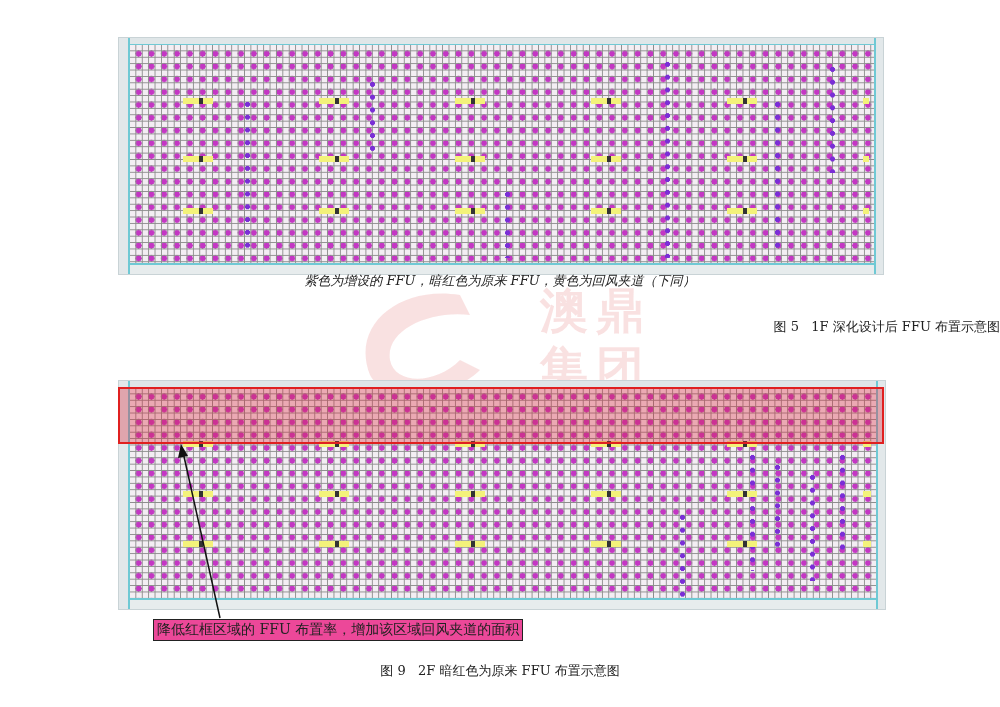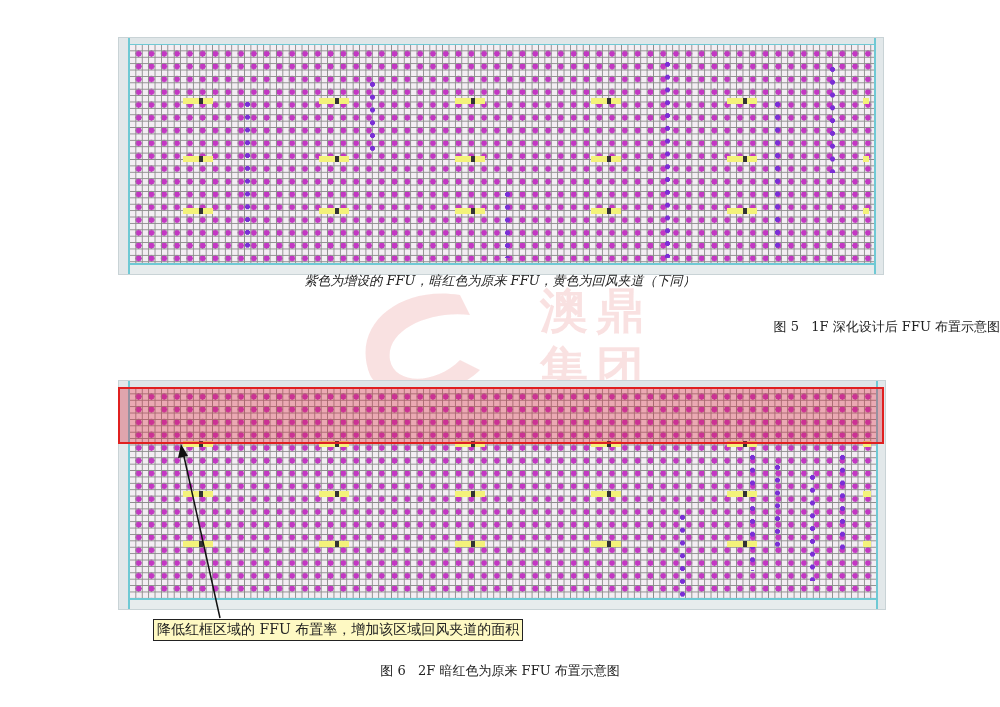--- a/index.html
+++ b/index.html
@@ -22,21 +22,21 @@
     background-size: 7px 12.8px;
   }
   .aisle { position: absolute; height: 6px; left: 14px; right: 14px;
            background: repeating-linear-gradient(90deg, transparent 0 50px, #f3f27a 50px 66px, #333 66px 70px, #f3f27a 70px 80px, transparent 80px 136px); }
   .wall-top { position: absolute; left: 0; right: 0; top: 0; height: 6px; background: #dfe6e8; border-bottom: 1px solid #6fc9d4; }
   .wall-bottom { position: absolute; left: 0; right: 0; bottom: 0; height: 9px; background: #e7eced; border-top: 2px solid #6fc9d4; }
   .wall-left { position: absolute; left: 0; top: 0; bottom: 0; width: 9px; background: #e2e8ea; border-right: 2px solid #6fc9d4; }
   .wall-right { position: absolute; right: 0; top: 0; bottom: 0; width: 7px; background: #e2e8ea; border-left: 2px solid #6fc9d4; }
   .caption { position: absolute; left: 0; width: 1000px; text-align: center; font-size: 13px; }
   .red-box { position: absolute; border: 2px solid #e02020; background: rgba(220,40,60,0.35); box-sizing: border-box; }
-  .callout { position: absolute; border: 1px solid #222; background: #fef9c3; font-size: 14px; padding: 1px 3px; white-space: nowrap; }
+  .callout { position: absolute; border: 1px solid #222; background: #ec4899; font-size: 14px; padding: 1px 3px; white-space: nowrap; }
   .watermark { position: absolute; pointer-events: none; opacity: 0.13; }
   .wm-char { position: absolute; font-size: 48px; font-weight: bold; color: #d42020;
              font-family: "DejaVu Sans", "Liberation Sans", sans-serif; }
 </style>
 </head>
 <body>
 
 <div class="watermark" style="left:340px; top:285px; width:330px; height:120px;">
   <svg width="160" height="120" style="position:absolute; left:0; top:0;">
     <path d="M120 10 C 60 0, 10 40, 30 90 C 45 120, 110 115, 140 85 L 120 75 C 95 100, 55 100, 50 75 C 45 45, 90 25, 130 30 Z" fill="#d42020"></path>
@@ -92,14 +92,14 @@
 <svg width="1000" height="707" style="position:absolute; left:0; top:0; pointer-events:none;">
   <line x1="220" y1="618" x2="183" y2="452" stroke="#111" stroke-width="1.5"></line>
   <polygon points="181,444 178,458 188,456" fill="#111"></polygon>
 </svg>
 
 <div class="callout" style="left:153px; top:619px;">
   <span>降低红框区域的 FFU 布置率，增加该区域回风夹道的面积</span>
 </div>
 
 <div class="caption" style="top:662px;">
-  <span>图 6</span>&nbsp;&nbsp;&nbsp;<span>2F 暗红色为原来 FFU 布置示意图</span>
+  <span>图 9</span>&nbsp;&nbsp;&nbsp;<span>2F 暗红色为原来 FFU 布置示意图</span>
 </div>
 
 </body></html>

